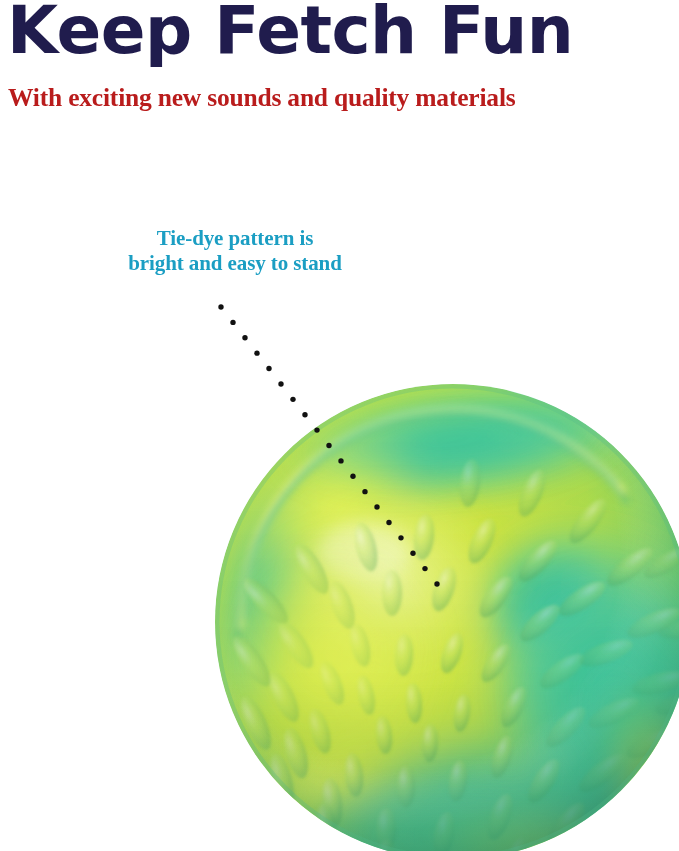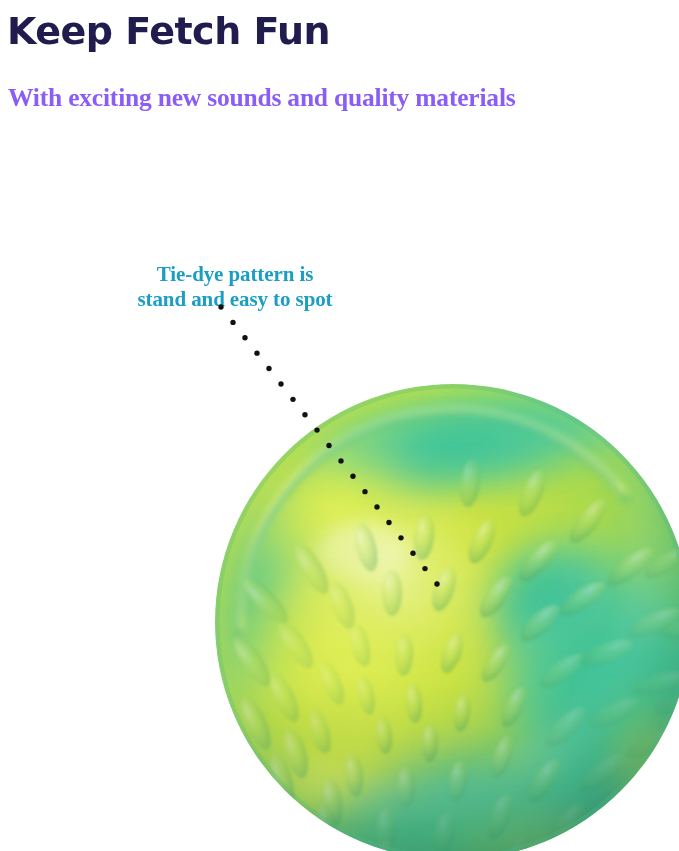--- a/index.html
+++ b/index.html
@@ -28,33 +28,33 @@
 
   
   .headline {
     position: absolute;
     left: 7px;
     top: 2px;
     width: 660px;
     color: #201c4d;
     font-family: "DejaVu Sans", sans-serif;
     font-weight: 700;
-    font-size: 38px;
+    font-size: 66px;
     line-height: 58px;
     letter-spacing: -0.5px;
     white-space: nowrap;
   }
 
   
   .subhead {
     position: absolute;
     left: 8px;
     top: 84px;
     width: 650px;
-    color: #8b5cf6;
+    color: #b91c1c;
     font-family: "Liberation Serif", serif;
     font-weight: 700;
     font-size: 25.5px;
     line-height: 27px;
     letter-spacing: -0.2px;
   }
   .subhead .l2 { display: block; }
 
   
   .callout {
@@ -62,21 +62,20 @@
     left: 60px;
     top: 226px;
     width: 350px;
     text-align: center;
     color: #1b9ec3;
     font-family: "Liberation Serif", serif;
     font-weight: 700;
     font-size: 21px;
     line-height: 25px;
     letter-spacing: -0.1px;
-    margin-top: 36px;
   }
   .callout .l2 { display: block; }
 
   
   .leader {
     position: absolute;
     left: 0;
     top: 0;
     width: 679px;
     height: 851px;
@@ -99,21 +98,21 @@
 <div class="stage">
 
   <div class="headline">Keep Fetch Fun</div>
 
   <div class="subhead">
     <span class="l1">With exciting new sounds and quality materials</span>
   </div>
 
   <div class="callout">
     <span class="l1">Tie-dye pattern is</span>
-    <span class="l2">stand and easy to spot</span>
+    <span class="l2">bright and easy to stand</span>
   </div>
 
   <div class="ball-wrap">
     <svg class="ball-svg" viewBox="0 0 478 478" xmlns="http://www.w3.org/2000/svg">
       <defs>
         <clipPath id="ballClip">
           <circle cx="239" cy="239" r="238"></circle>
         </clipPath>
 
         <radialGradient id="baseG" cx="36%" cy="40%" r="78%">

